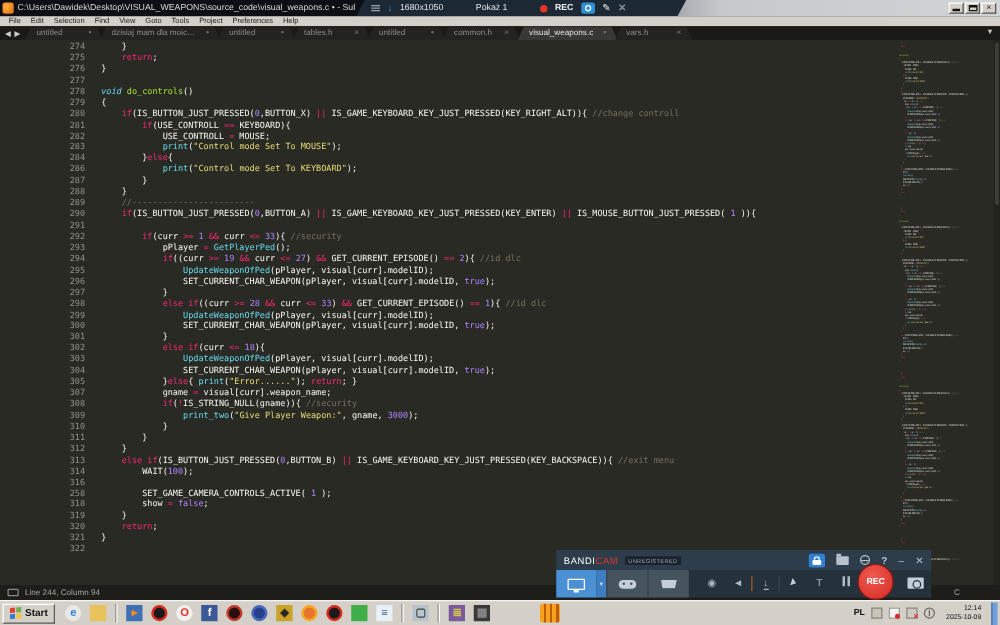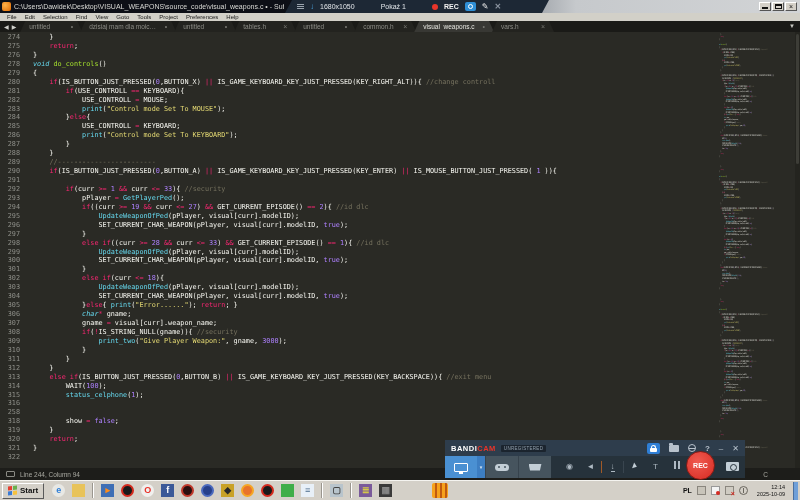--- a/index.html
+++ b/index.html
@@ -53,21 +53,21 @@
   .tab.active { background:#37373if; background:#383834; }
   .tab-label { font-size:6.5px; color:#8d8d87; white-space:nowrap; overflow:hidden; text-overflow:ellipsis; }
   .tab.active .tab-label { color:#e6e6e0; }
   .tab-marker { margin-left:auto; padding-left:8px; font-size:7px; color:#777771; line-height:11px; }
   .tab-overflow { width:16px; text-align:center; color:#c8c8c2; font-size:6px; line-height:11px; }
 
   
   .editor { position:absolute; top:32px; left:0; width:800px; height:436px; background:#2a2a25; overflow:hidden; }
   .code { position:absolute; left:0; top:1px; right:82px; height:100%; overflow:hidden;
     font-family:"DejaVu Sans Mono", monospace; font-size:6.8px; line-height:8.95px; }
-  .row { display:flex; white-space:pre; height:8.95px; }
+  .row { display:flex; white-space:pre; height:8.95px;padding-left:48px; }
   .ln { flex:0 0 24px; text-align:right; padding-right:4px; color:#8f908a; }
   .lt { padding-left:9px; color:#f8f8f2; }
   .tk-kw { color:#f92672; }
   .tk-op { color:#f92672; }
   .tk-type { color:#66d9ef; font-style:italic; }
   .tk-const { color:#ae81ff; }
   .tk-num { color:#ae81ff; }
   .tk-str { color:#e6db74; }
   .tk-cmt { color:#75715e; }
   .tk-fn { color:#66d9ef; }
@@ -81,21 +81,21 @@
 
   
   .statusbar { position:absolute; top:468px; left:0; width:800px; height:12px; background:#1d1d1a;
     display:flex; align-items:center; color:#a8a8a0; font-size:6.5px; }
   .sb-icon { width:9px; height:6px; border:1px solid #8a8a84; border-radius:1px; margin:0 5px 0 6px; }
   .sb-right { position:absolute; right:32px; color:#a8a8a0; }
 
   
   .bandicam { position:absolute; left:445px; top:440px; width:300px; height:38px; z-index:10; }
   .bc-title { height:16px; background:#2e3d4c; display:flex; align-items:center; padding:0 6px; gap:5px; }
-  .bc-logo { font-size:7.5px; font-weight:bold; letter-spacing:.5px; color:#fff; }
+  .bc-logo { font-size:7.5px; font-weight:normal; letter-spacing:.5px; color:#fff; }
   .bc-logo .red { color:#e8352a; }
   .bc-badge { font-size:4.5px; color:#93a1ad; background:#1b242e; padding:1px 3px; border-radius:1px; letter-spacing:.3px; }
   .bc-tbtns { margin-left:auto; display:flex; align-items:center; gap:9px; }
   .bc-lock { width:13px; height:11px; background:#2f7fd6; border-radius:2px; position:relative; }
   .bc-lock .body { position:absolute; left:3px; top:5px; width:7px; height:4px; background:#fff; border-radius:1px; }
   .bc-lock .shackle { position:absolute; left:4px; top:2px; width:5px; height:4px; border:1px solid #fff; border-bottom:none; border-radius:3px 3px 0 0; }
   .bc-folder { width:10px; height:7px; background:#b8c2cc; border-radius:1px; position:relative; }
   .bc-folder:before { content:""; position:absolute; left:0; top:-2px; width:4px; height:2px; background:#b8c2cc; border-radius:1px 1px 0 0; }
   .bc-globe { width:8px; height:8px; border:1px solid #b8c2cc; border-radius:50%; position:relative; }
   .bc-globe:before { content:""; position:absolute; left:0; top:3px; width:6px; height:1px; background:#b8c2cc; }
@@ -245,60 +245,58 @@
         </div>
       </div>
     <div class="tab-overflow">▼</div>
   </div>
 
   <div class="editor">
     <div class="code" id="code">
         <div class="row"><span class="ln">274</span><span class="lt">    }</span></div>
         <div class="row"><span class="ln">275</span><span class="lt">    <span class="tk-kw">return</span>;</span></div>
         <div class="row"><span class="ln">276</span><span class="lt">}</span></div>
+        <div class="row"><span class="ln">277</span><span class="lt"> </span></div>
         <div class="row"><span class="ln">278</span><span class="lt"><span class="tk-type">void</span> <span class="tk-def">do_controls</span>()</span></div>
         <div class="row"><span class="ln">279</span><span class="lt">{</span></div>
         <div class="row"><span class="ln">280</span><span class="lt">    <span class="tk-kw">if</span>(IS_BUTTON_JUST_PRESSED(<span class="tk-num">0</span>,BUTTON_X) <span class="tk-op">||</span> IS_GAME_KEYBOARD_KEY_JUST_PRESSED(KEY_RIGHT_ALT)){ <span class="tk-cmt">//change controll</span></span></div>
         <div class="row"><span class="ln">281</span><span class="lt">        <span class="tk-kw">if</span>(USE_CONTROLL <span class="tk-op">==</span> KEYBOARD){</span></div>
         <div class="row"><span class="ln">282</span><span class="lt">            USE_CONTROLL <span class="tk-op">=</span> MOUSE;</span></div>
         <div class="row"><span class="ln">283</span><span class="lt">            <span class="tk-fn">print</span>(<span class="tk-str">"Control mode Set To MOUSE"</span>);</span></div>
         <div class="row"><span class="ln">284</span><span class="lt">        }<span class="tk-kw">else</span>{</span></div>
-        <div class="row"><span class="ln">285</span><span class="lt">            USE_CONTROLL <span class="tk-op">=</span> KEYBOARD;</span></div>
         <div class="row"><span class="ln">286</span><span class="lt">            <span class="tk-fn">print</span>(<span class="tk-str">"Control mode Set To KEYBOARD"</span>);</span></div>
         <div class="row"><span class="ln">287</span><span class="lt">        }</span></div>
         <div class="row"><span class="ln">288</span><span class="lt">    }</span></div>
         <div class="row"><span class="ln">289</span><span class="lt">    <span class="tk-cmt">//------------------------</span></span></div>
         <div class="row"><span class="ln">290</span><span class="lt">    <span class="tk-kw">if</span>(IS_BUTTON_JUST_PRESSED(<span class="tk-num">0</span>,BUTTON_A) <span class="tk-op">||</span> IS_GAME_KEYBOARD_KEY_JUST_PRESSED(KEY_ENTER) <span class="tk-op">||</span> IS_MOUSE_BUTTON_JUST_PRESSED( <span class="tk-num">1</span> )){</span></div>
         <div class="row"><span class="ln">291</span></div>
         <div class="row"><span class="ln">292</span><span class="lt">        <span class="tk-kw">if</span>(curr <span class="tk-op">&gt;=</span> <span class="tk-num">1</span> <span class="tk-op">&amp;&amp;</span> curr <span class="tk-op">&lt;=</span> <span class="tk-num">33</span>){ <span class="tk-cmt">//security</span></span></div>
         <div class="row"><span class="ln">293</span><span class="lt">            pPlayer <span class="tk-op">=</span> <span class="tk-fn">GetPlayerPed</span>();</span></div>
         <div class="row"><span class="ln">294</span><span class="lt">            <span class="tk-kw">if</span>((curr <span class="tk-op">&gt;=</span> <span class="tk-num">19</span> <span class="tk-op">&amp;&amp;</span> curr <span class="tk-op">&lt;=</span> <span class="tk-num">27</span>) <span class="tk-op">&amp;&amp;</span> GET_CURRENT_EPISODE() <span class="tk-op">==</span> <span class="tk-num">2</span>){ <span class="tk-cmt">//id dlc</span></span></div>
         <div class="row"><span class="ln">295</span><span class="lt">                <span class="tk-fn">UpdateWeaponOfPed</span>(pPlayer, visual[curr].modelID);</span></div>
         <div class="row"><span class="ln">296</span><span class="lt">                SET_CURRENT_CHAR_WEAPON(pPlayer, visual[curr].modelID, <span class="tk-const">true</span>);</span></div>
         <div class="row"><span class="ln">297</span><span class="lt">            }</span></div>
         <div class="row"><span class="ln">298</span><span class="lt">            <span class="tk-kw">else</span> <span class="tk-kw">if</span>((curr <span class="tk-op">&gt;=</span> <span class="tk-num">28</span> <span class="tk-op">&amp;&amp;</span> curr <span class="tk-op">&lt;=</span> <span class="tk-num">33</span>) <span class="tk-op">&amp;&amp;</span> GET_CURRENT_EPISODE() <span class="tk-op">==</span> <span class="tk-num">1</span>){ <span class="tk-cmt">//id dlc</span></span></div>
         <div class="row"><span class="ln">299</span><span class="lt">                <span class="tk-fn">UpdateWeaponOfPed</span>(pPlayer, visual[curr].modelID);</span></div>
         <div class="row"><span class="ln">300</span><span class="lt">                SET_CURRENT_CHAR_WEAPON(pPlayer, visual[curr].modelID, <span class="tk-const">true</span>);</span></div>
         <div class="row"><span class="ln">301</span><span class="lt">            }</span></div>
         <div class="row"><span class="ln">302</span><span class="lt">            <span class="tk-kw">else</span> <span class="tk-kw">if</span>(curr <span class="tk-op">&lt;=</span> <span class="tk-num">18</span>){</span></div>
         <div class="row"><span class="ln">303</span><span class="lt">                <span class="tk-fn">UpdateWeaponOfPed</span>(pPlayer, visual[curr].modelID);</span></div>
         <div class="row"><span class="ln">304</span><span class="lt">                SET_CURRENT_CHAR_WEAPON(pPlayer, visual[curr].modelID, <span class="tk-const">true</span>);</span></div>
         <div class="row"><span class="ln">305</span><span class="lt">            }<span class="tk-kw">else</span>{ <span class="tk-fn">print</span>(<span class="tk-str">"Error......"</span>); <span class="tk-kw">return</span>; }</span></div>
-        <div class="row"><span class="ln">306</span><span class="lt">            <span class="tk-type">char</span><span class="tk-op">*</span> gname;</span></div>
         <div class="row"><span class="ln">307</span><span class="lt">            gname <span class="tk-op">=</span> visual[curr].weapon_name;</span></div>
         <div class="row"><span class="ln">308</span><span class="lt">            <span class="tk-kw">if</span>(<span class="tk-op">!</span>IS_STRING_NULL(gname)){ <span class="tk-cmt">//security</span></span></div>
         <div class="row"><span class="ln">309</span><span class="lt">                <span class="tk-fn">print_two</span>(<span class="tk-str">"Give Player Weapon:"</span>, gname, <span class="tk-num">3000</span>);</span></div>
         <div class="row"><span class="ln">310</span><span class="lt">            }</span></div>
         <div class="row"><span class="ln">311</span><span class="lt">        }</span></div>
         <div class="row"><span class="ln">312</span><span class="lt">    }</span></div>
         <div class="row"><span class="ln">313</span><span class="lt">    <span class="tk-kw">else</span> <span class="tk-kw">if</span>(IS_BUTTON_JUST_PRESSED(<span class="tk-num">0</span>,BUTTON_B) <span class="tk-op">||</span> IS_GAME_KEYBOARD_KEY_JUST_PRESSED(KEY_BACKSPACE)){ <span class="tk-cmt">//exit menu</span></span></div>
         <div class="row"><span class="ln">314</span><span class="lt">        WAIT(<span class="tk-num">100</span>);</span></div>
-        <div class="row"><span class="ln">315</span><span class="lt">        <span class="tk-fn">status_celphone</span>(<span class="tk-num">1</span>);</span></div>
         <div class="row"><span class="ln">316</span></div>
-        <div class="row"><span class="ln">258</span></div>
+        <div class="row"><span class="ln">258</span><span class="lt">        SET_GAME_CAMERA_CONTROLS_ACTIVE( <span class="tk-num">1</span> );</span></div>
         <div class="row"><span class="ln">318</span><span class="lt">        show <span class="tk-op">=</span> <span class="tk-const">false</span>;</span></div>
         <div class="row"><span class="ln">319</span><span class="lt">    }</span></div>
         <div class="row"><span class="ln">320</span><span class="lt">    <span class="tk-kw">return</span>;</span></div>
         <div class="row"><span class="ln">321</span><span class="lt">}</span></div>
         <div class="row"><span class="ln">322</span><span class="lt"> </span></div>
       </div>
     <div class="minimap">
       <div class="minimap-inner" id="minimap-inner"><div>    }</div><div>    <span class="tk-kw">return</span>;</div><div>}</div><div> </div><div><span class="tk-type">void</span> <span class="tk-def">do_controls</span>()</div><div>{</div><div>    <span class="tk-kw">if</span>(IS_BUTTON_JUST_PRESSED(<span class="tk-num">0</span>,BUTTON_X) <span class="tk-op">||</span> IS_GAME_KEYBOARD_KEY_JUST_PRESSED(KEY_RIGHT_ALT)){ <span class="tk-cmt">//change controll</span></div><div>        <span class="tk-kw">if</span>(USE_CONTROLL <span class="tk-op">==</span> KEYBOARD){</div><div>            USE_CONTROLL <span class="tk-op">=</span> MOUSE;</div><div>            <span class="tk-fn">print</span>(<span class="tk-str">"Control mode Set To MOUSE"</span>);</div><div>        }<span class="tk-kw">else</span>{</div><div>            USE_CONTROLL <span class="tk-op">=</span> KEYBOARD;</div><div>            <span class="tk-fn">print</span>(<span class="tk-str">"Control mode Set To KEYBOARD"</span>);</div><div>        }</div><div>    }</div><div>    <span class="tk-cmt">//------------------------</span></div><div>    <span class="tk-kw">if</span>(IS_BUTTON_JUST_PRESSED(<span class="tk-num">0</span>,BUTTON_A) <span class="tk-op">||</span> IS_GAME_KEYBOARD_KEY_JUST_PRESSED(KEY_ENTER) <span class="tk-op">||</span> IS_MOUSE_BUTTON_JUST_PRESSED( <span class="tk-num">1</span> )){</div><div>        PLAY_SOUND_FRONTEND( <span class="tk-op">-</span><span class="tk-num">1</span>, <span class="tk-str">"MOUSE_SINGLE_CLICK"</span> );</div><div>        <span class="tk-kw">if</span>(curr <span class="tk-op">&gt;=</span> <span class="tk-num">1</span> <span class="tk-op">&amp;&amp;</span> curr <span class="tk-op">&lt;=</span> <span class="tk-num">33</span>){ <span class="tk-cmt">//security</span></div><div>            pPlayer <span class="tk-op">=</span> <span class="tk-fn">GetPlayerPed</span>();</div><div>            <span class="tk-kw">if</span>((curr <span class="tk-op">&gt;=</span> <span class="tk-num">19</span> <span class="tk-op">&amp;&amp;</span> curr <span class="tk-op">&lt;=</span> <span class="tk-num">27</span>) <span class="tk-op">&amp;&amp;</span> GET_CURRENT_EPISODE() <span class="tk-op">==</span> <span class="tk-num">2</span>){ <span class="tk-cmt">//id dlc</span></div><div>                <span class="tk-fn">UpdateWeaponOfPed</span>(pPlayer, visual[curr].modelID);</div><div>                SET_CURRENT_CHAR_WEAPON(pPlayer, visual[curr].modelID, <span class="tk-const">true</span>);</div><div>            }</div><div>            <span class="tk-kw">else</span> <span class="tk-kw">if</span>((curr <span class="tk-op">&gt;=</span> <span class="tk-num">28</span> <span class="tk-op">&amp;&amp;</span> curr <span class="tk-op">&lt;=</span> <span class="tk-num">33</span>) <span class="tk-op">&amp;&amp;</span> GET_CURRENT_EPISODE() <span class="tk-op">==</span> <span class="tk-num">1</span>){ <span class="tk-cmt">//id dlc</span></div><div>                <span class="tk-fn">UpdateWeaponOfPed</span>(pPlayer, visual[curr].modelID);</div><div>                SET_CURRENT_CHAR_WEAPON(pPlayer, visual[curr].modelID, <span class="tk-const">true</span>);</div><div>            }</div><div>            <span class="tk-kw">else</span> <span class="tk-kw">if</span>(curr <span class="tk-op">&lt;=</span> <span class="tk-num">18</span>){</div><div>                <span class="tk-fn">UpdateWeaponOfPed</span>(pPlayer, visual[curr].modelID);</div><div>                SET_CURRENT_CHAR_WEAPON(pPlayer, visual[curr].modelID, <span class="tk-const">true</span>);</div><div>            }<span class="tk-kw">else</span>{ <span class="tk-fn">print</span>(<span class="tk-str">"Error......"</span>); <span class="tk-kw">return</span>; }</div><div>            <span class="tk-type">char</span><span class="tk-op">*</span> gname;</div><div>            gname <span class="tk-op">=</span> visual[curr].weapon_name;</div><div>            <span class="tk-kw">if</span>(<span class="tk-op">!</span>IS_STRING_NULL(gname)){ <span class="tk-cmt">//security</span></div><div>                <span class="tk-fn">print_two</span>(<span class="tk-str">"Give Player Weapon:"</span>, gname, <span class="tk-num">3000</span>);</div><div>            }</div><div>        }</div><div>    }</div><div>    <span class="tk-kw">else</span> <span class="tk-kw">if</span>(IS_BUTTON_JUST_PRESSED(<span class="tk-num">0</span>,BUTTON_B) <span class="tk-op">||</span> IS_GAME_KEYBOARD_KEY_JUST_PRESSED(KEY_BACKSPACE)){ <span class="tk-cmt">//exit menu</span></div><div>        WAIT(<span class="tk-num">100</span>);</div><div>        <span class="tk-fn">status_celphone</span>(<span class="tk-num">1</span>);</div><div>        FREEZE_CHAR_POSITION(<span class="tk-fn">GetPlayerPed</span>(), <span class="tk-const">false</span>);</div><div>        SET_GAME_CAMERA_CONTROLS_ACTIVE( <span class="tk-num">1</span> );</div><div>        show <span class="tk-op">=</span> <span class="tk-const">false</span>;</div><div>    }</div><div>    <span class="tk-kw">return</span>;</div><div>}</div><div> </div><div> </div><div> </div><div>    }</div><div>    <span class="tk-kw">return</span>;</div><div>}</div><div> </div><div><span class="tk-type">void</span> <span class="tk-def">do_controls</span>()</div><div>{</div><div>    <span class="tk-kw">if</span>(IS_BUTTON_JUST_PRESSED(<span class="tk-num">0</span>,BUTTON_X) <span class="tk-op">||</span> IS_GAME_KEYBOARD_KEY_JUST_PRESSED(KEY_RIGHT_ALT)){ <span class="tk-cmt">//change controll</span></div><div>        <span class="tk-kw">if</span>(USE_CONTROLL <span class="tk-op">==</span> KEYBOARD){</div><div>            USE_CONTROLL <span class="tk-op">=</span> MOUSE;</div><div>            <span class="tk-fn">print</span>(<span class="tk-str">"Control mode Set To MOUSE"</span>);</div><div>        }<span class="tk-kw">else</span>{</div><div>            USE_CONTROLL <span class="tk-op">=</span> KEYBOARD;</div><div>            <span class="tk-fn">print</span>(<span class="tk-str">"Control mode Set To KEYBOARD"</span>);</div><div>        }</div><div>    }</div><div>    <span class="tk-cmt">//------------------------</span></div><div>    <span class="tk-kw">if</span>(IS_BUTTON_JUST_PRESSED(<span class="tk-num">0</span>,BUTTON_A) <span class="tk-op">||</span> IS_GAME_KEYBOARD_KEY_JUST_PRESSED(KEY_ENTER) <span class="tk-op">||</span> IS_MOUSE_BUTTON_JUST_PRESSED( <span class="tk-num">1</span> )){</div><div>        PLAY_SOUND_FRONTEND( <span class="tk-op">-</span><span class="tk-num">1</span>, <span class="tk-str">"MOUSE_SINGLE_CLICK"</span> );</div><div>        <span class="tk-kw">if</span>(curr <span class="tk-op">&gt;=</span> <span class="tk-num">1</span> <span class="tk-op">&amp;&amp;</span> curr <span class="tk-op">&lt;=</span> <span class="tk-num">33</span>){ <span class="tk-cmt">//security</span></div><div>            pPlayer <span class="tk-op">=</span> <span class="tk-fn">GetPlayerPed</span>();</div><div>            <span class="tk-kw">if</span>((curr <span class="tk-op">&gt;=</span> <span class="tk-num">19</span> <span class="tk-op">&amp;&amp;</span> curr <span class="tk-op">&lt;=</span> <span class="tk-num">27</span>) <span class="tk-op">&amp;&amp;</span> GET_CURRENT_EPISODE() <span class="tk-op">==</span> <span class="tk-num">2</span>){ <span class="tk-cmt">//id dlc</span></div><div>                <span class="tk-fn">UpdateWeaponOfPed</span>(pPlayer, visual[curr].modelID);</div><div>                SET_CURRENT_CHAR_WEAPON(pPlayer, visual[curr].modelID, <span class="tk-const">true</span>);</div><div>            }</div><div>            <span class="tk-kw">else</span> <span class="tk-kw">if</span>((curr <span class="tk-op">&gt;=</span> <span class="tk-num">28</span> <span class="tk-op">&amp;&amp;</span> curr <span class="tk-op">&lt;=</span> <span class="tk-num">33</span>) <span class="tk-op">&amp;&amp;</span> GET_CURRENT_EPISODE() <span class="tk-op">==</span> <span class="tk-num">1</span>){ <span class="tk-cmt">//id dlc</span></div><div>                <span class="tk-fn">UpdateWeaponOfPed</span>(pPlayer, visual[curr].modelID);</div><div>                SET_CURRENT_CHAR_WEAPON(pPlayer, visual[curr].modelID, <span class="tk-const">true</span>);</div><div>            }</div><div>            <span class="tk-kw">else</span> <span class="tk-kw">if</span>(curr <span class="tk-op">&lt;=</span> <span class="tk-num">18</span>){</div><div>                <span class="tk-fn">UpdateWeaponOfPed</span>(pPlayer, visual[curr].modelID);</div><div>                SET_CURRENT_CHAR_WEAPON(pPlayer, visual[curr].modelID, <span class="tk-const">true</span>);</div><div>            }<span class="tk-kw">else</span>{ <span class="tk-fn">print</span>(<span class="tk-str">"Error......"</span>); <span class="tk-kw">return</span>; }</div><div>            <span class="tk-type">char</span><span class="tk-op">*</span> gname;</div><div>            gname <span class="tk-op">=</span> visual[curr].weapon_name;</div><div>            <span class="tk-kw">if</span>(<span class="tk-op">!</span>IS_STRING_NULL(gname)){ <span class="tk-cmt">//security</span></div><div>                <span class="tk-fn">print_two</span>(<span class="tk-str">"Give Player Weapon:"</span>, gname, <span class="tk-num">3000</span>);</div><div>            }</div><div>        }</div><div>    }</div><div>    <span class="tk-kw">else</span> <span class="tk-kw">if</span>(IS_BUTTON_JUST_PRESSED(<span class="tk-num">0</span>,BUTTON_B) <span class="tk-op">||</span> IS_GAME_KEYBOARD_KEY_JUST_PRESSED(KEY_BACKSPACE)){ <span class="tk-cmt">//exit menu</span></div><div>        WAIT(<span class="tk-num">100</span>);</div><div>        <span class="tk-fn">status_celphone</span>(<span class="tk-num">1</span>);</div><div>        FREEZE_CHAR_POSITION(<span class="tk-fn">GetPlayerPed</span>(), <span class="tk-const">false</span>);</div><div>        SET_GAME_CAMERA_CONTROLS_ACTIVE( <span class="tk-num">1</span> );</div><div>        show <span class="tk-op">=</span> <span class="tk-const">false</span>;</div><div>    }</div><div>    <span class="tk-kw">return</span>;</div><div>}</div><div> </div><div> </div><div> </div><div>    }</div><div>    <span class="tk-kw">return</span>;</div><div>}</div><div> </div><div><span class="tk-type">void</span> <span class="tk-def">do_controls</span>()</div><div>{</div><div>    <span class="tk-kw">if</span>(IS_BUTTON_JUST_PRESSED(<span class="tk-num">0</span>,BUTTON_X) <span class="tk-op">||</span> IS_GAME_KEYBOARD_KEY_JUST_PRESSED(KEY_RIGHT_ALT)){ <span class="tk-cmt">//change controll</span></div><div>        <span class="tk-kw">if</span>(USE_CONTROLL <span class="tk-op">==</span> KEYBOARD){</div><div>            USE_CONTROLL <span class="tk-op">=</span> MOUSE;</div><div>            <span class="tk-fn">print</span>(<span class="tk-str">"Control mode Set To MOUSE"</span>);</div><div>        }<span class="tk-kw">else</span>{</div><div>            USE_CONTROLL <span class="tk-op">=</span> KEYBOARD;</div><div>            <span class="tk-fn">print</span>(<span class="tk-str">"Control mode Set To KEYBOARD"</span>);</div><div>        }</div><div>    }</div><div>    <span class="tk-cmt">//------------------------</span></div><div>    <span class="tk-kw">if</span>(IS_BUTTON_JUST_PRESSED(<span class="tk-num">0</span>,BUTTON_A) <span class="tk-op">||</span> IS_GAME_KEYBOARD_KEY_JUST_PRESSED(KEY_ENTER) <span class="tk-op">||</span> IS_MOUSE_BUTTON_JUST_PRESSED( <span class="tk-num">1</span> )){</div><div>        PLAY_SOUND_FRONTEND( <span class="tk-op">-</span><span class="tk-num">1</span>, <span class="tk-str">"MOUSE_SINGLE_CLICK"</span> );</div><div>        <span class="tk-kw">if</span>(curr <span class="tk-op">&gt;=</span> <span class="tk-num">1</span> <span class="tk-op">&amp;&amp;</span> curr <span class="tk-op">&lt;=</span> <span class="tk-num">33</span>){ <span class="tk-cmt">//security</span></div><div>            pPlayer <span class="tk-op">=</span> <span class="tk-fn">GetPlayerPed</span>();</div><div>            <span class="tk-kw">if</span>((curr <span class="tk-op">&gt;=</span> <span class="tk-num">19</span> <span class="tk-op">&amp;&amp;</span> curr <span class="tk-op">&lt;=</span> <span class="tk-num">27</span>) <span class="tk-op">&amp;&amp;</span> GET_CURRENT_EPISODE() <span class="tk-op">==</span> <span class="tk-num">2</span>){ <span class="tk-cmt">//id dlc</span></div><div>                <span class="tk-fn">UpdateWeaponOfPed</span>(pPlayer, visual[curr].modelID);</div><div>                SET_CURRENT_CHAR_WEAPON(pPlayer, visual[curr].modelID, <span class="tk-const">true</span>);</div><div>            }</div><div>            <span class="tk-kw">else</span> <span class="tk-kw">if</span>((curr <span class="tk-op">&gt;=</span> <span class="tk-num">28</span> <span class="tk-op">&amp;&amp;</span> curr <span class="tk-op">&lt;=</span> <span class="tk-num">33</span>) <span class="tk-op">&amp;&amp;</span> GET_CURRENT_EPISODE() <span class="tk-op">==</span> <span class="tk-num">1</span>){ <span class="tk-cmt">//id dlc</span></div><div>                <span class="tk-fn">UpdateWeaponOfPed</span>(pPlayer, visual[curr].modelID);</div><div>                SET_CURRENT_CHAR_WEAPON(pPlayer, visual[curr].modelID, <span class="tk-const">true</span>);</div><div>            }</div><div>            <span class="tk-kw">else</span> <span class="tk-kw">if</span>(curr <span class="tk-op">&lt;=</span> <span class="tk-num">18</span>){</div><div>                <span class="tk-fn">UpdateWeaponOfPed</span>(pPlayer, visual[curr].modelID);</div><div>                SET_CURRENT_CHAR_WEAPON(pPlayer, visual[curr].modelID, <span class="tk-const">true</span>);</div><div>            }<span class="tk-kw">else</span>{ <span class="tk-fn">print</span>(<span class="tk-str">"Error......"</span>); <span class="tk-kw">return</span>; }</div><div>            <span class="tk-type">char</span><span class="tk-op">*</span> gname;</div><div>            gname <span class="tk-op">=</span> visual[curr].weapon_name;</div><div>            <span class="tk-kw">if</span>(<span class="tk-op">!</span>IS_STRING_NULL(gname)){ <span class="tk-cmt">//security</span></div><div>                <span class="tk-fn">print_two</span>(<span class="tk-str">"Give Player Weapon:"</span>, gname, <span class="tk-num">3000</span>);</div><div>            }</div><div>        }</div><div>    }</div><div>    <span class="tk-kw">else</span> <span class="tk-kw">if</span>(IS_BUTTON_JUST_PRESSED(<span class="tk-num">0</span>,BUTTON_B) <span class="tk-op">||</span> IS_GAME_KEYBOARD_KEY_JUST_PRESSED(KEY_BACKSPACE)){ <span class="tk-cmt">//exit menu</span></div><div>        WAIT(<span class="tk-num">100</span>);</div><div>        <span class="tk-fn">status_celphone</span>(<span class="tk-num">1</span>);</div><div>        FREEZE_CHAR_POSITION(<span class="tk-fn">GetPlayerPed</span>(), <span class="tk-const">false</span>);</div><div>        SET_GAME_CAMERA_CONTROLS_ACTIVE( <span class="tk-num">1</span> );</div><div>        show <span class="tk-op">=</span> <span class="tk-const">false</span>;</div><div>    }</div><div>    <span class="tk-kw">return</span>;</div><div>}</div><div> </div><div> </div><div> </div><div>    }</div><div>    <span class="tk-kw">return</span>;</div><div>}</div><div> </div><div><span class="tk-type">void</span> <span class="tk-def">do_controls</span>()</div><div>{</div><div>    <span class="tk-kw">if</span>(IS_BUTTON_JUST_PRESSED(<span class="tk-num">0</span>,BUTTON_X) <span class="tk-op">||</span> IS_GAME_KEYBOARD_KEY_JUST_PRESSED(KEY_RIGHT_ALT)){ <span class="tk-cmt">//change controll</span></div><div>        <span class="tk-kw">if</span>(USE_CONTROLL <span class="tk-op">==</span> KEYBOARD){</div><div>            USE_CONTROLL <span class="tk-op">=</span> MOUSE;</div><div>            <span class="tk-fn">print</span>(<span class="tk-str">"Control mode Set To MOUSE"</span>);</div><div>        }<span class="tk-kw">else</span>{</div><div>            USE_CONTROLL <span class="tk-op">=</span> KEYBOARD;</div><div>            <span class="tk-fn">print</span>(<span class="tk-str">"Control mode Set To KEYBOARD"</span>);</div><div>        }</div><div>    }</div></div>
     </div>
     <div class="vscroll">

